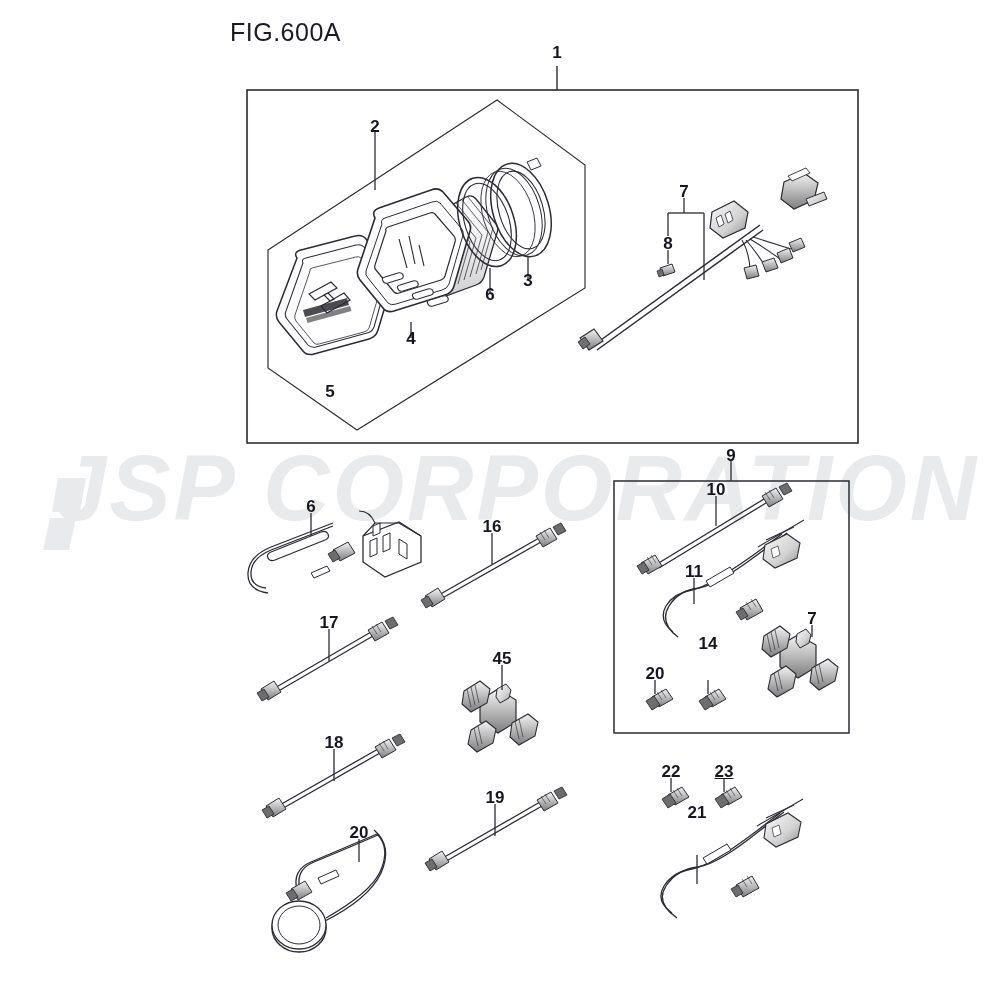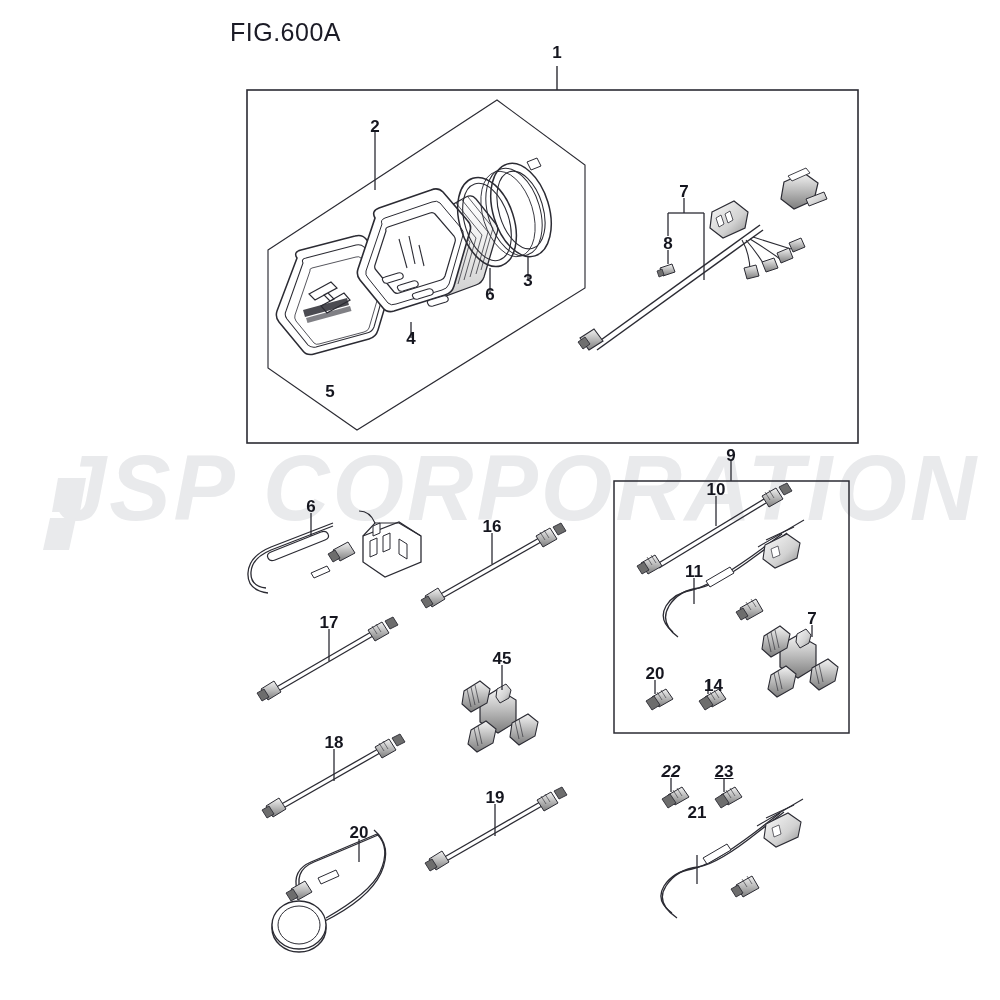--- a/index.html
+++ b/index.html
@@ -477,26 +477,26 @@
     <div class="callout" style="left:411px; top:330px;">4</div>
     <div class="callout" style="left:330px; top:383px;">5</div>
     <div class="callout" style="left:490px; top:286px;">6</div>
     <div class="callout" style="left:684px; top:183px;">7</div>
     <div class="callout" style="left:668px; top:235px;">8</div>
     <div class="callout" style="left:731px; top:447px;">9</div>
     <div class="callout" style="left:716px; top:481px;">10</div>
     <div class="callout" style="left:694px; top:563px;">11</div>
     <div class="callout" style="left:812px; top:610px;">7</div>
     <div class="callout" style="left:655px; top:665px;">20</div>
-    <div class="callout" style="left:708px; top:677px;text-align:right;">14</div>
+    <div class="callout" style="left:708px; top:635px;">14</div>
     <div class="callout" style="left:311px; top:498px;">6</div>
     <div class="callout" style="left:492px; top:518px;">16</div>
     <div class="callout" style="left:329px; top:614px;">17</div>
     <div class="callout" style="left:334px; top:734px;">18</div>
     <div class="callout" style="left:495px; top:789px;">19</div>
     <div class="callout" style="left:359px; top:824px;">20</div>
     <div class="callout" style="left:697px; top:804px;">21</div>
-    <div class="callout" style="left:671px; top:763px;font-style:italic;">22</div>
+    <div class="callout" style="left:671px; top:763px;">22</div>
     <div class="callout" style="left:724px; top:763px;text-decoration:underline;">23</div>
     <div class="callout" style="left:502px; top:650px;">45</div>
   </div>
 
 </div>
 
 </body></html>

